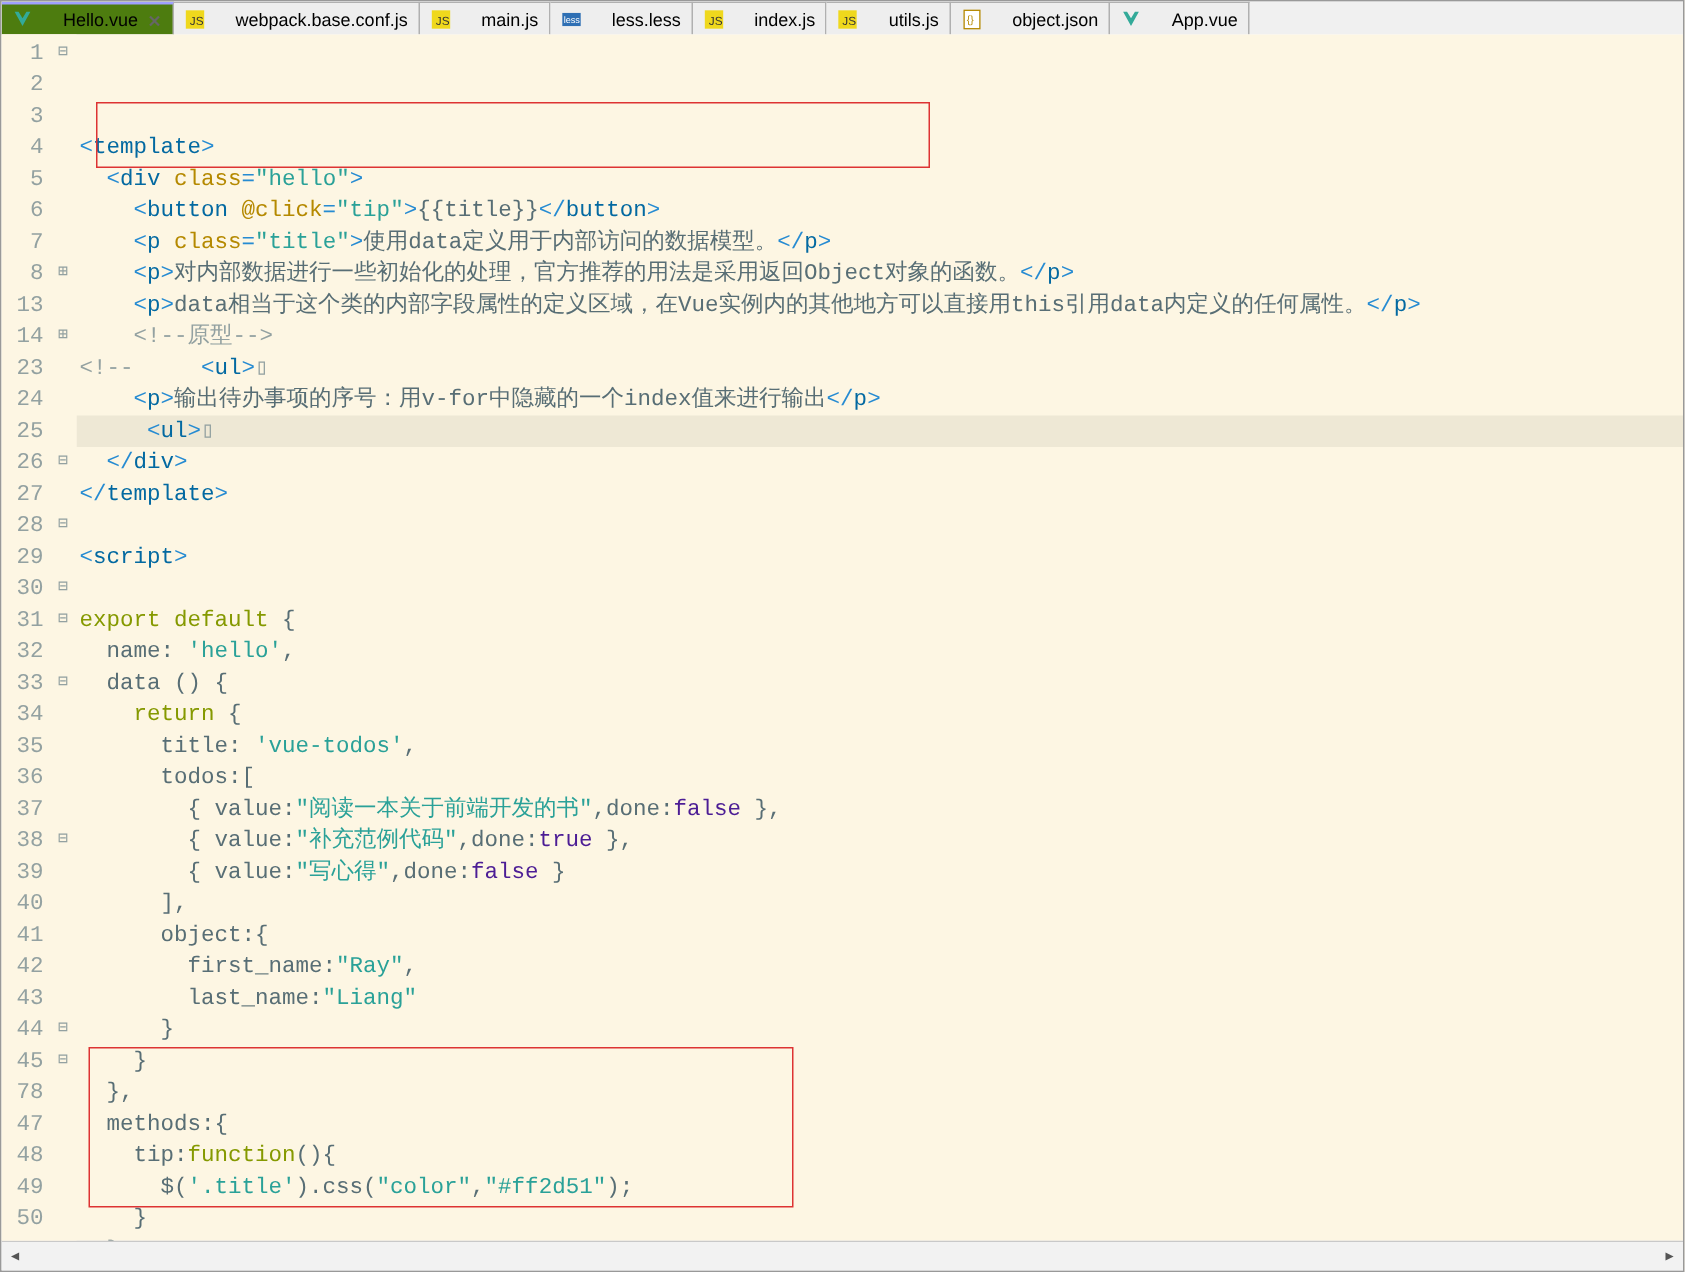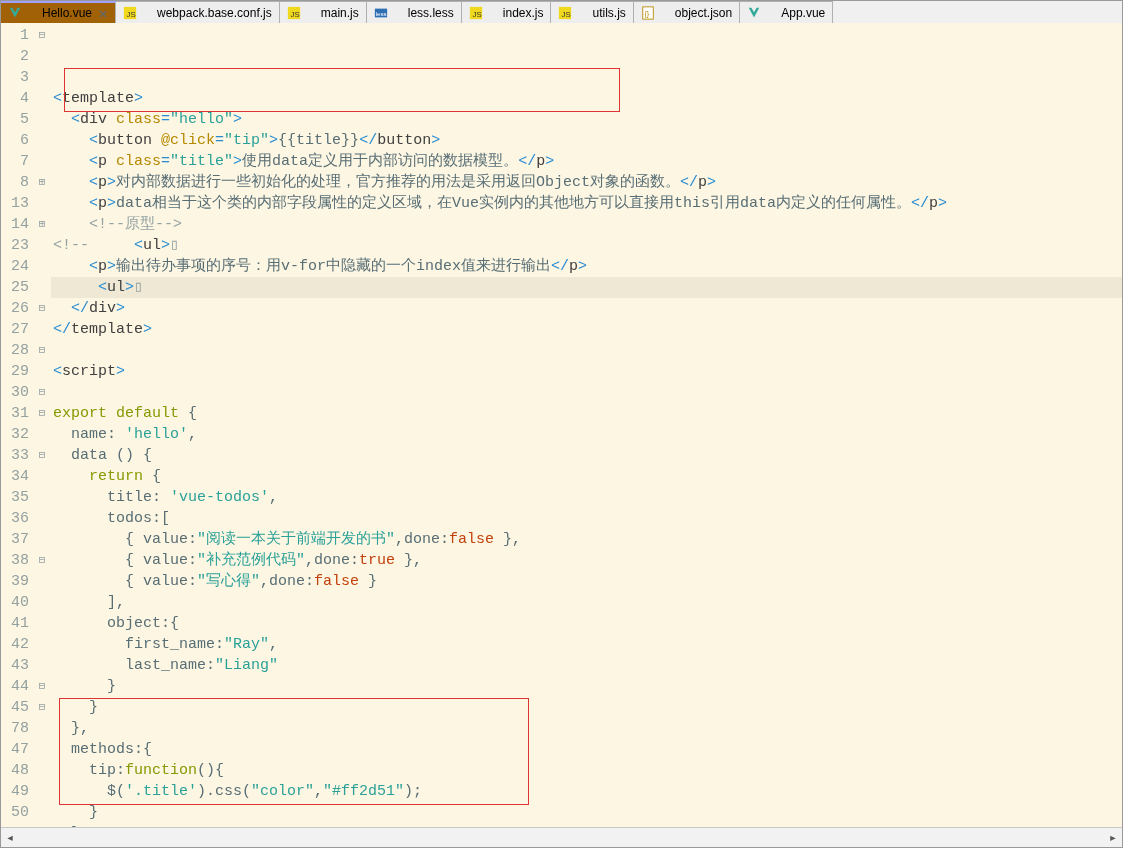--- a/index.html
+++ b/index.html
@@ -3,46 +3,46 @@
 <meta charset="utf-8">
 <style>
   * { margin:0; padding:0; box-sizing:border-box; }
   body { font-family: "Consolas","Courier New",monospace; font-size:14px;
          background:#fff; width:1123px; height:848px; overflow:hidden; border:1px solid #999;}
   .tabbar { display:flex; height:22px; background:#f0f0f0; align-items:stretch;
             font-family:"Segoe UI",Tahoma,sans-serif; font-size:12px; overflow:hidden;}
   .tab { display:flex; align-items:center; gap:4px; padding:0 7px;
          border-right:1px solid #b0b0b0; border-top:1px solid #b0b0b0;
          background:#eeeeee; cursor:pointer; white-space:nowrap;}
-  .tab.active { background:#a16207; border-top:2px solid #a0a0ff; padding-top:0;}
+  .tab.active { background:#4d7c0f; border-top:2px solid #a0a0ff; padding-top:0;}
   .tab .ico { width:30px; height:14px; display:inline-flex;}
   .tab .close { width:10px; height:10px; margin-left:2px; }
   .editor { position:relative; background:#fdf6e3; height:804px; display:flex;
             font-size:15px; line-height:21px;}
   .gutter { width:32px; text-align:right; padding:2px 4px 2px 0;
             color:#93a1a1; user-select:none; background:#fdf6e3;}
   .foldcol { width:18px; padding-top:2px; color:#93a1a1; text-align:center;
              user-select:none; background:#fdf6e3;}
   .code { flex:1; padding:2px 0 2px 2px; white-space:pre; position:relative;
           color:#586e75; overflow:hidden;}
   .currentline { position:absolute; left:0; right:0; height:21px;
                  background:#eee8d5; z-index:0;}
   .line { position:relative; z-index:1; height:21px;}
   .redbox1{ position:absolute; left:63px; top:45px; width:556px; height:44px;
             border:1px solid #d33; z-index:3; pointer-events:none;}
   .redbox2{ position:absolute; left:58px; top:675px; width:470px; height:107px;
             border:1px solid #d33; z-index:3; pointer-events:none;}
   
-  .tag {color:#404040;text-align:right;}            
+  .tag {color:#0369a1;text-align:right;}            
   .pun {color:#268bd2;}            
   .attr{color:#b58900;}            
   .str {color:#2aa198;}            
   .txt {color:#586e75;margin-top:12px;}            
   .kw  {color:#859900;}            
-  .bool{color:#c2410c;}
+  .bool{color:#4c1d95;}
   .cmt {color:#93a1a1;}
   .scroll-h{height:20px;background:#f2f2f2;border-top:1px solid #c9c9c9;display:flex;align-items:center;}
   .scroll-h .arrow{width:18px;height:18px;display:flex;align-items:center;justify-content:center;color:#555;}
   .scroll-h .track{flex:1;height:18px;}
   .closex{fill:none;stroke:#666;stroke-width:1.5;}
 </style>
 </head>
 <body>
 
 <div class="tabbar" id="tabbar">

